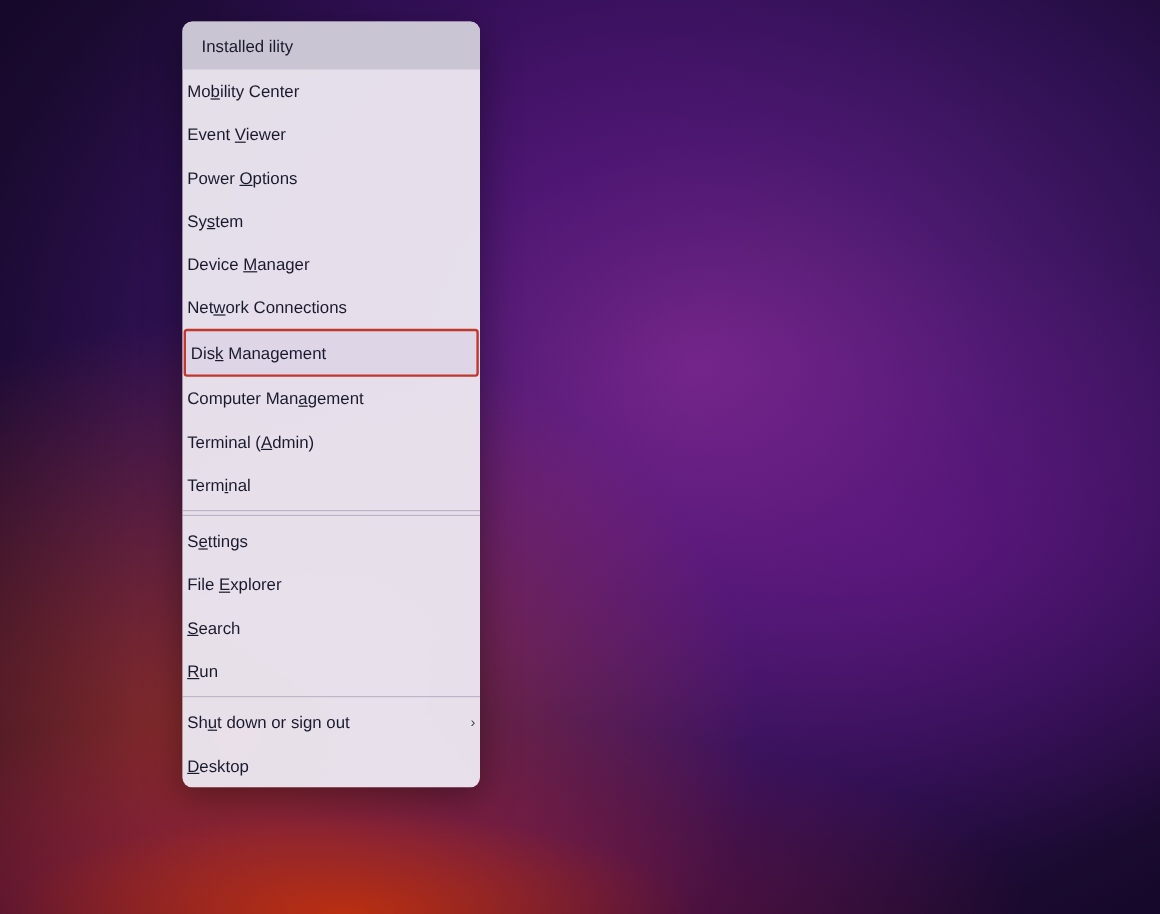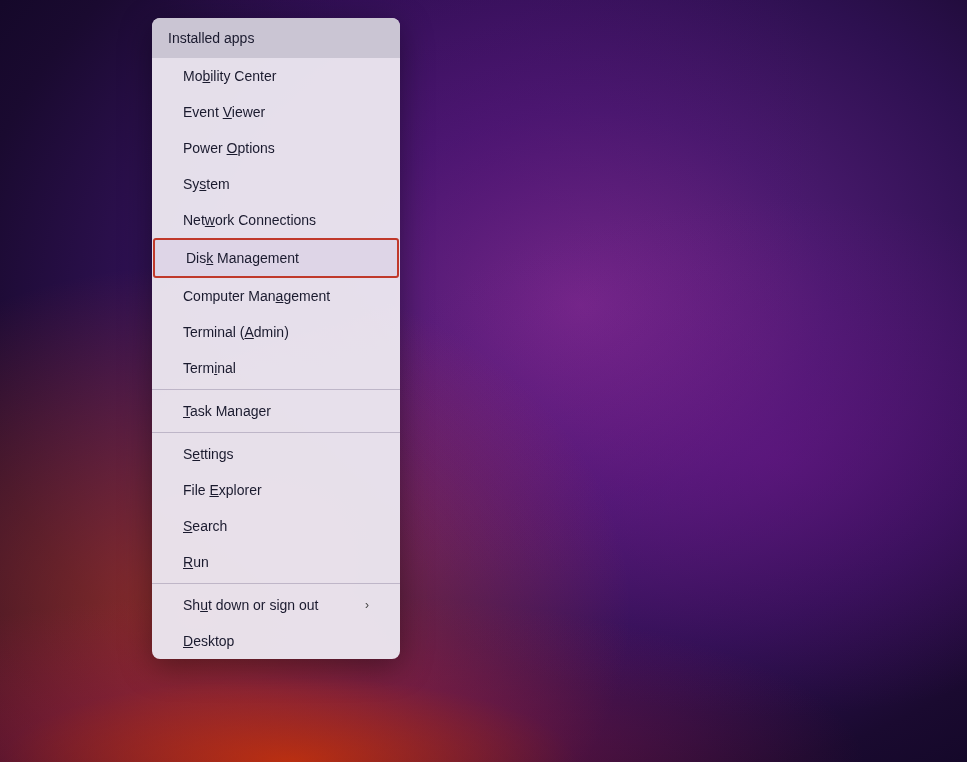--- a/index.html
+++ b/index.html
@@ -57,21 +57,21 @@
     .menu-header {
       background: rgba(200, 195, 210, 0.95);
       padding: 12px 16px;
       font-size: 14px;
       font-weight: 500;
       color: #1a1a2e;
       border-radius: 8px 8px 0 0;
     }
 
     .menu-item {
-      padding: 10px 31px;
+      padding: 10px 4px;
       font-size: 14px;
       color: #1a1a2e;
       cursor: pointer;
       display: flex;
       align-items: center;
       justify-content: space-between;
       position: relative;
     }
 
     .menu-item.highlighted {
@@ -96,38 +96,41 @@
       background: rgba(150, 140, 165, 0.5);
       margin: 3px 0;
     }
   </style>
 </head>
 <body>
 
 <div class="desktop-bg"></div>
 
 <div class="context-menu">
-  <div class="menu-header">Installed apps</div>
+  <div class="menu-header">Installed ility</div>
 
   <div class="menu-item">
     <span>Mo<span class="underline-char">b</span>ility Center</span>
   </div>
 
   <div class="menu-item">
     <span>Event <span class="underline-char">V</span>iewer</span>
   </div>
 
   <div class="menu-item">
     <span>Power <span class="underline-char">O</span>ptions</span>
   </div>
 
   <div class="menu-item">
     <span>Sy<span class="underline-char">s</span>tem</span>
   </div>
 
+  <div class="menu-item">
+    <span>Device <span class="underline-char">M</span>anager</span>
+  </div>
 
   <div class="menu-item">
     <span>Net<span class="underline-char">w</span>ork Connections</span>
   </div>
 
   <div class="menu-item highlighted">
     <span>Dis<span class="underline-char">k</span> Management</span>
   </div>
 
   <div class="menu-item">
@@ -137,23 +140,20 @@
   <div class="menu-item">
     <span>Terminal (<span class="underline-char">A</span>dmin)</span>
   </div>
 
   <div class="menu-item">
     <span>Term<span class="underline-char">i</span>nal</span>
   </div>
 
   <div class="menu-group-separator"></div>
 
-  <div class="menu-item">
-    <span><span class="underline-char">T</span>ask Manager</span>
-  </div>
 
   <div class="menu-group-separator"></div>
 
   <div class="menu-item">
     <span>S<span class="underline-char">e</span>ttings</span>
   </div>
 
   <div class="menu-item">
     <span>File <span class="underline-char">E</span>xplorer</span>
   </div>

